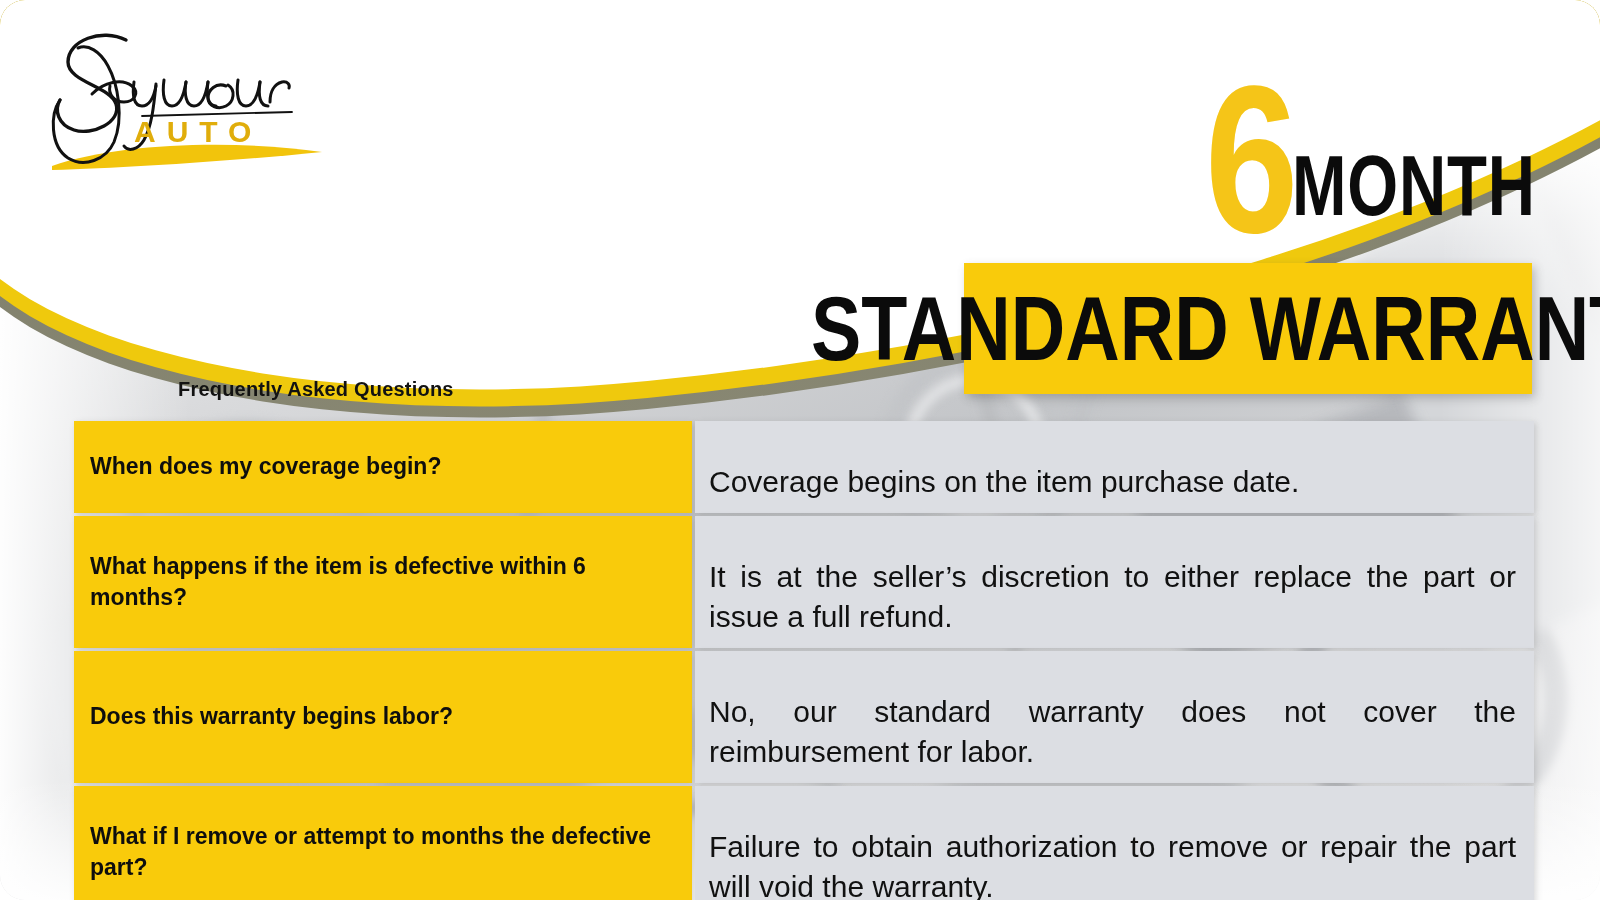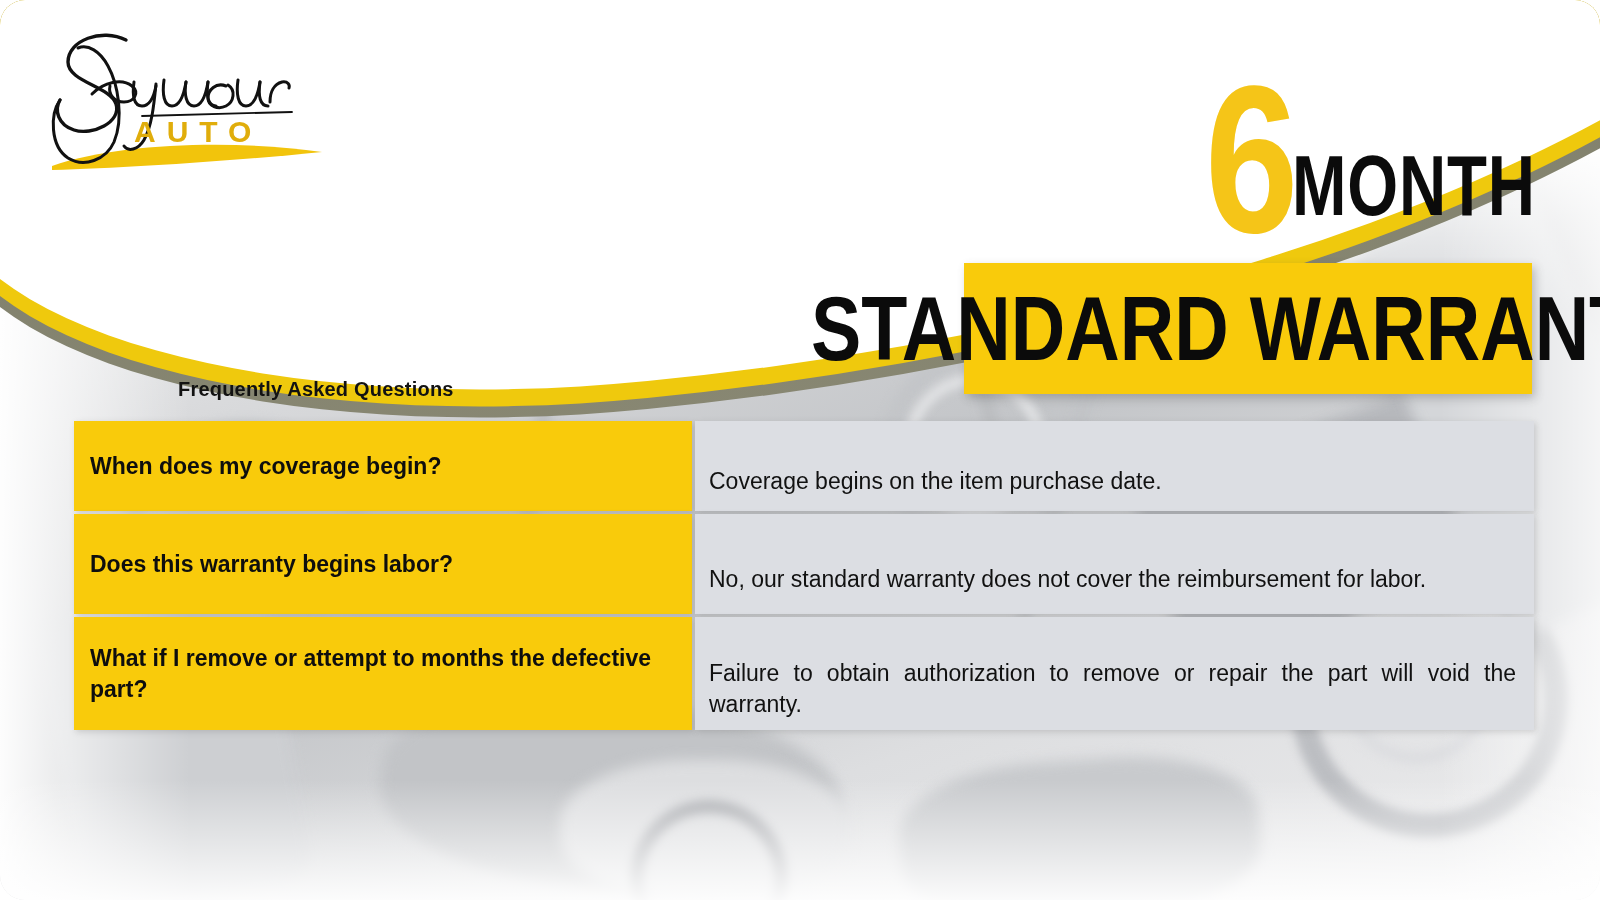--- a/index.html
+++ b/index.html
@@ -217,21 +217,21 @@
   .faq-a {
     flex: 1 1 auto;
     background: #dcdee3;
     box-shadow: 2px 2px 6px rgba(90,90,90,0.22);
     display: flex;
     align-items: center;
     padding: 10px 18px 10px 14px;
     box-sizing: border-box;
   }
   .faq-a-text {
-    font-size: 23px;
+    font-size: 30px;
     font-weight: 400;
     color: #111111;
     line-height: 1.35;
     text-align: justify;
     text-justify: inter-word;
     width: 100%;
     margin-top: 31px;
   }
   .row-tall { min-height: 100px; }
 </style>
@@ -320,20 +320,28 @@
 
     <div class="faq-row">
       <div class="faq-q">
         <span class="faq-q-text">When does my coverage begin?</span>
       </div>
       <div class="faq-a">
         <span class="faq-a-text">Coverage begins on the item purchase date.</span>
       </div>
     </div>
 
+    <div class="faq-row row-tall">
+      <div class="faq-q">
+        <span class="faq-q-text">What happens if the item is defective within 6 months?</span>
+      </div>
+      <div class="faq-a">
+        <span class="faq-a-text">It is at the seller’s discretion to either replace the part or issue a full refund.</span>
+      </div>
+    </div>
 
     <div class="faq-row row-tall">
       <div class="faq-q">
         <span class="faq-q-text">Does this warranty begins labor?</span>
       </div>
       <div class="faq-a">
         <span class="faq-a-text">No, our standard warranty does not cover the reimbursement for labor.</span>
       </div>
     </div>
 

